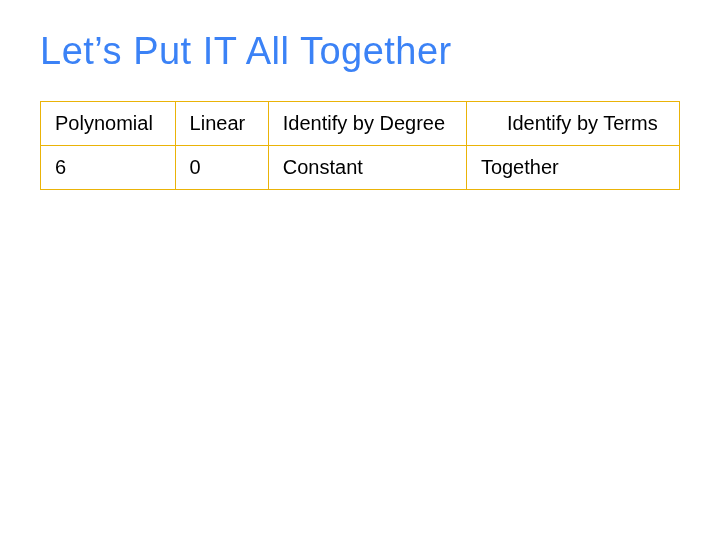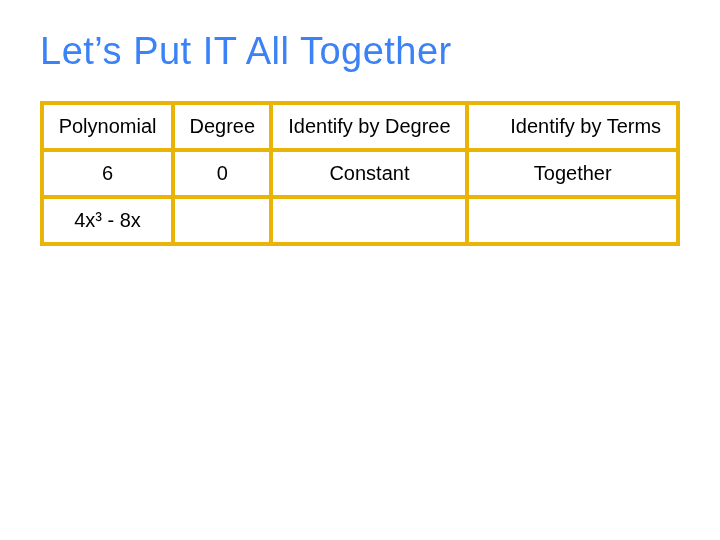--- a/index.html
+++ b/index.html
@@ -31,23 +31,23 @@
       width: 100%;
     }
 
     table {
       border-collapse: collapse;
       width: 640px;
       font-size: 20px;
     }
 
     table td, table th {
-      border: 4px solid #eab308;
+      border: 1px solid #eab308;
       padding: 10px 14px;
-      text-align: center;
+      text-align: left;
       vertical-align: middle;
     }
 
     thead td {
       font-weight: normal;
     }
 
     tbody td {
       font-weight: normal;
     }
@@ -72,33 +72,27 @@
 </head>
 <body>
 
 <h1 class="page-title">Let’s Put IT All Together</h1>
 
 <div class="table-container">
   <table>
     <thead>
       <tr>
         <td class="row-header">Polynomial</td>
-        <td class="col-degree">Degree</td>
+        <td class="col-degree">Linear</td>
         <td class="col-id-degree">Identify by Degree</td>
         <td class="col-id-terms">Identify by Terms</td>
       </tr>
     </thead>
     <tbody>
       <tr>
         <td>6</td>
         <td>0</td>
         <td>Constant</td>
         <td>Together</td>
       </tr>
-      <tr>
-        <td>4x³ - 8x</td>
-        <td></td>
-        <td></td>
-        <td></td>
-      </tr>
     </tbody>
   </table>
 </div>
 
 </body></html>

